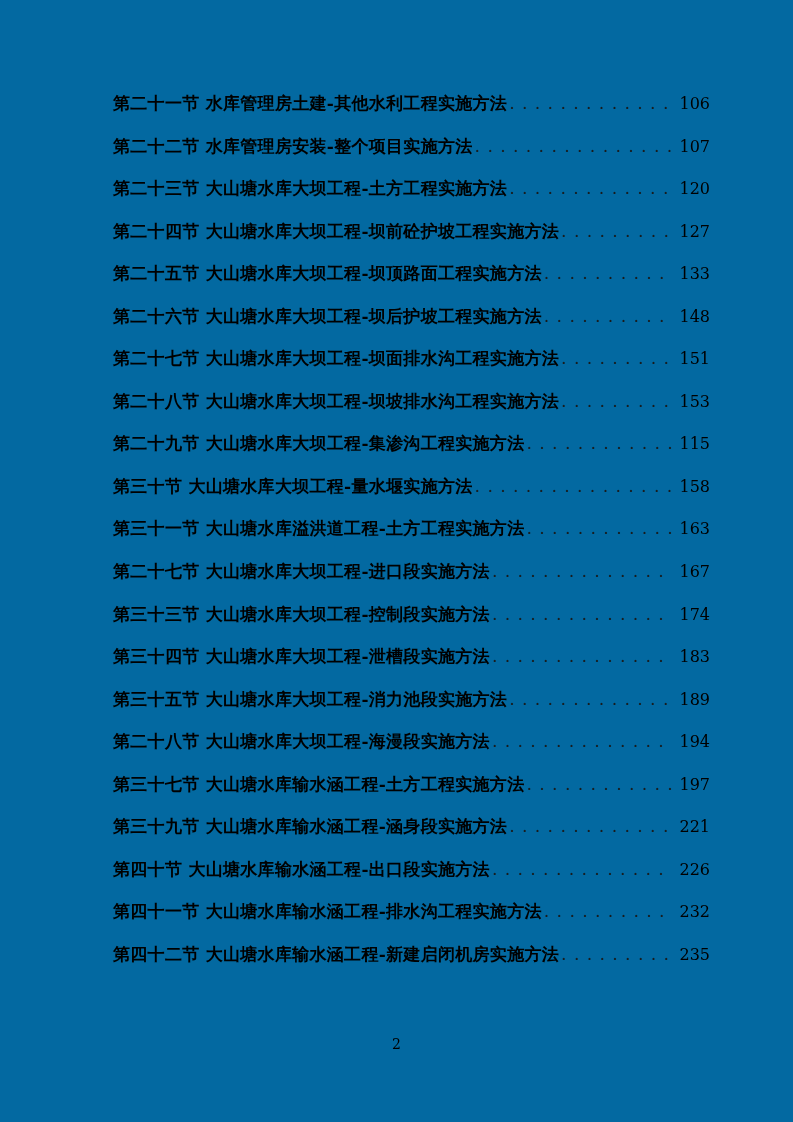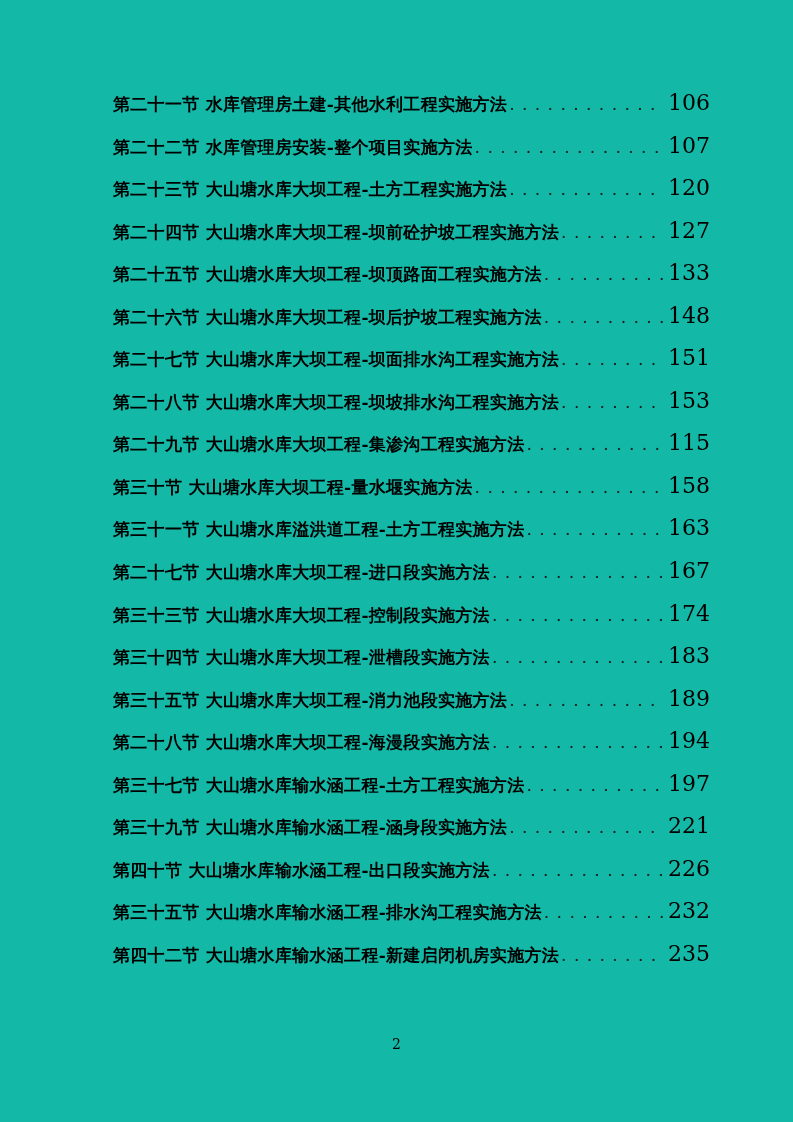--- a/index.html
+++ b/index.html
@@ -10,21 +10,21 @@
     width: 793px;
     height: 1122px;
     position: relative;
     font-family: "DejaVu Serif", "Liberation Serif", serif;
     color: #000000;
     overflow: hidden;
   }
   .page {
     position: absolute;
     inset: 0;
-    background: #14b8a6;
+    background: #0369a1;
     text-decoration: underline;
   }
   .toc {
     position: absolute;
     top: 82px;
     left: 113px;
     width: 597px;
   }
   .toc-row {
     display: flex;
@@ -51,21 +51,21 @@
     font-weight: normal;
     font-size: 17px;
     letter-spacing: 1px;
     color: #1a1a1a;
   }
   .toc-page {
     flex: none;
     min-width: 34px;
     text-align: right;
     font-weight: normal;
-    font-size: 22px;
+    font-size: 16px;
   }
   .footer-pagenum {
     position: absolute;
     top: 1036px;
     left: 0;
     width: 100%;
     text-align: center;
     font-size: 14px;
     font-weight: normal;
   }
@@ -165,21 +165,21 @@
       <span class="toc-text">第三十九节 大山塘水库输水涵工程-涵身段实施方法</span>
       <span class="toc-leader"></span>
       <span class="toc-page">221</span>
     </div>
     <div class="toc-row">
       <span class="toc-text">第四十节 大山塘水库输水涵工程-出口段实施方法</span>
       <span class="toc-leader"></span>
       <span class="toc-page">226</span>
     </div>
     <div class="toc-row">
-      <span class="toc-text">第三十五节 大山塘水库输水涵工程-排水沟工程实施方法</span>
+      <span class="toc-text">第四十一节 大山塘水库输水涵工程-排水沟工程实施方法</span>
       <span class="toc-leader"></span>
       <span class="toc-page">232</span>
     </div>
     <div class="toc-row">
       <span class="toc-text">第四十二节 大山塘水库输水涵工程-新建启闭机房实施方法</span>
       <span class="toc-leader"></span>
       <span class="toc-page">235</span>
     </div>
 
   </div>

